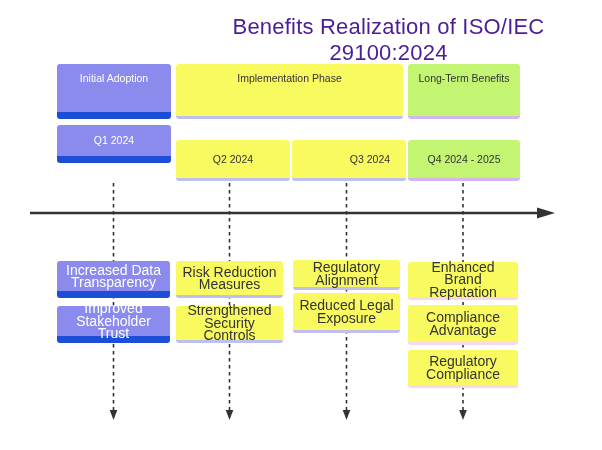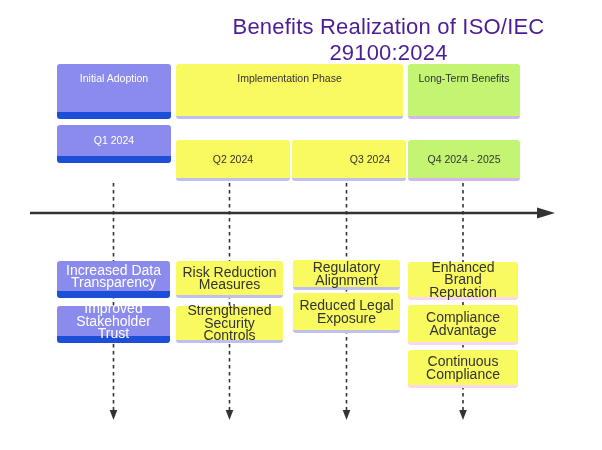--- a/index.html
+++ b/index.html
@@ -69,15 +69,15 @@
   <div class="box purple" style="left:57px;top:306px;width:113px;height:37px;">Improved Stakeholder Trust</div>
 
   <div class="box yellow" style="left:176px;top:261px;width:107px;height:37px;">Risk Reduction Measures</div>
   <div class="box yellow" style="left:176px;top:306px;width:107px;height:37px;">Strengthened Security Controls</div>
 
   <div class="box yellow" style="left:293px;top:260px;width:107px;height:30px;">Regulatory Alignment</div>
   <div class="box yellowpink" style="left:408px;top:262px;width:110px;height:38px;">Enhanced Brand Reputation</div>
 
   <div class="box yellow" style="left:293px;top:293px;width:107px;height:40px;">Reduced Legal Exposure</div>
   <div class="box yellowpink" style="left:408px;top:305px;width:110px;height:40px;">Compliance Advantage</div>
-  <div class="box yellowpink" style="left:408px;top:350px;width:110px;height:38px;">Continuous Compliance</div>
+  <div class="box yellowpink" style="left:408px;top:350px;width:110px;height:38px;">Regulatory Compliance</div>
 
 </div>
 
 </body></html>

